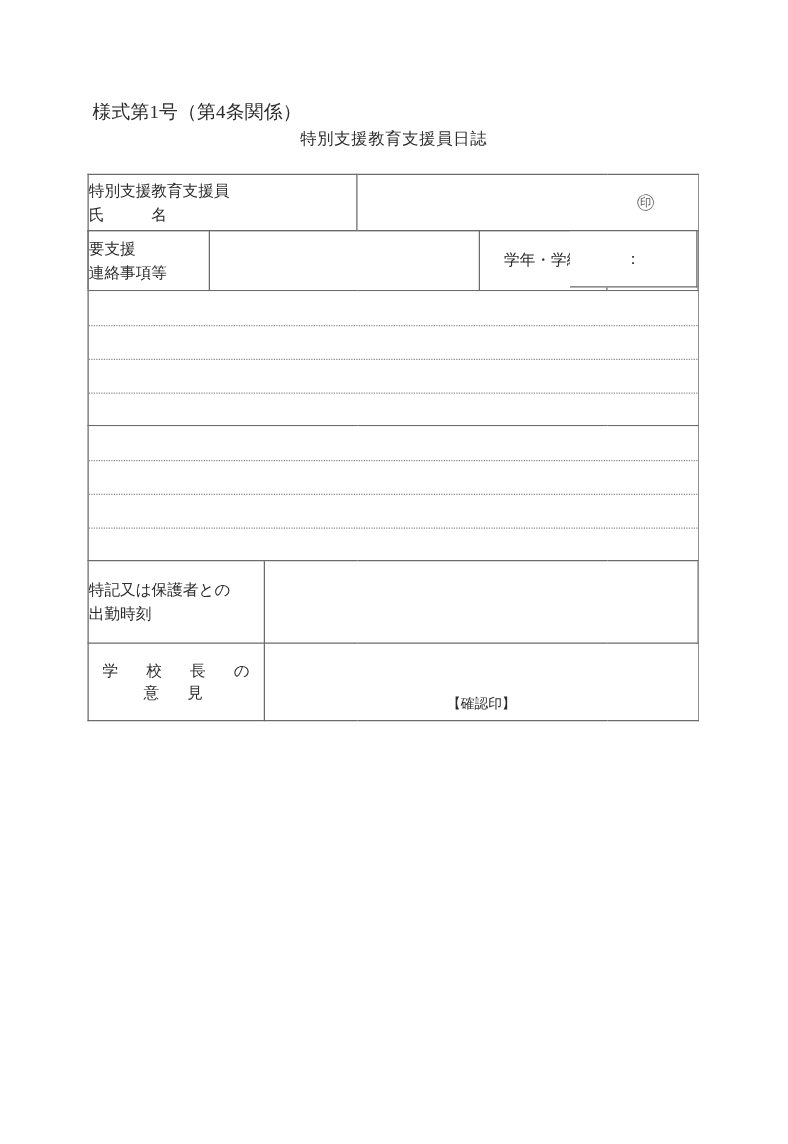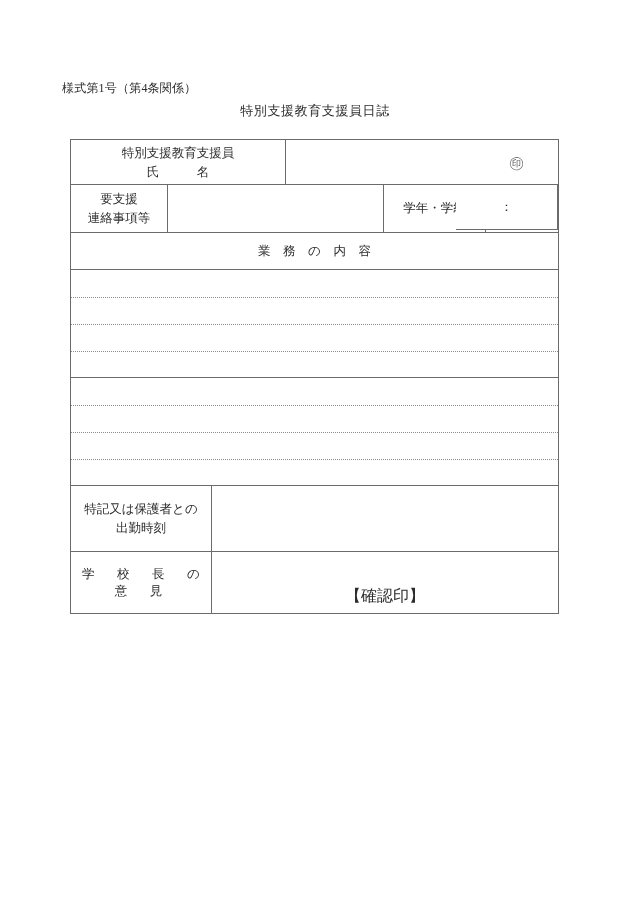--- a/index.html
+++ b/index.html
@@ -20,23 +20,23 @@
   
   .page-head {
     position: absolute;
     left: 0;
     top: 0;
     width: 630px;
   }
 
   .form-code {
     position: absolute;
-    left: 62px;
+    left: 74px;
     top: 80px;
-    font-size: 12px;
+    font-size: 15px;
     letter-spacing: 0.2px;
     white-space: nowrap;
   }
 
   .doc-title {
     position: absolute;
     left: 0;
     top: 102px;
     width: 630px;
     text-align: center;
@@ -56,21 +56,21 @@
 
   .form-table td {
     border: 1px solid #6b6b6b;
     font-size: 12.5px;
     vertical-align: middle;
     padding: 0;
     background: #ffffff;
   }
 
   .cell-label {
-    text-align: center;
+    text-align: left;
     line-height: 1.45;
     padding: 4px 2px;
   }
 
   .cell-blank { }
 
   .cell-center {
     text-align: center;
   }
 
@@ -150,21 +150,21 @@
 
   .opinion-area {
     position: relative;
   }
 
   .confirm-stamp {
     position: absolute;
     left: 50%;
     transform: translateX(-50%);
     bottom: 6px;
-    font-size: 16px;
+    font-size: 11px;
     white-space: nowrap;
   }
 
   .label-spread {
     letter-spacing: 5px;
     padding-left: 5px;
   }
 </style>
 </head>
 <body>
@@ -232,23 +232,20 @@
     <td class="cell-blank" colspan="3"></td>
     <td class="cell-center">学年・学級</td>
     <td class="cell-center">
       <div class="grade-line">
         <span>年</span>
         <span>学級</span>
       </div>
     </td>
   </tr>
 
-  <tr class="section-head">
-    <td colspan="6">業　務　の　内　容</td>
-  </tr>
 
   <tr>
     <td class="write-block" colspan="6">
       <span class="ruled l1"></span>
       <span class="ruled l2"></span>
       <span class="ruled l3"></span>
     </td>
   </tr>
 
 

